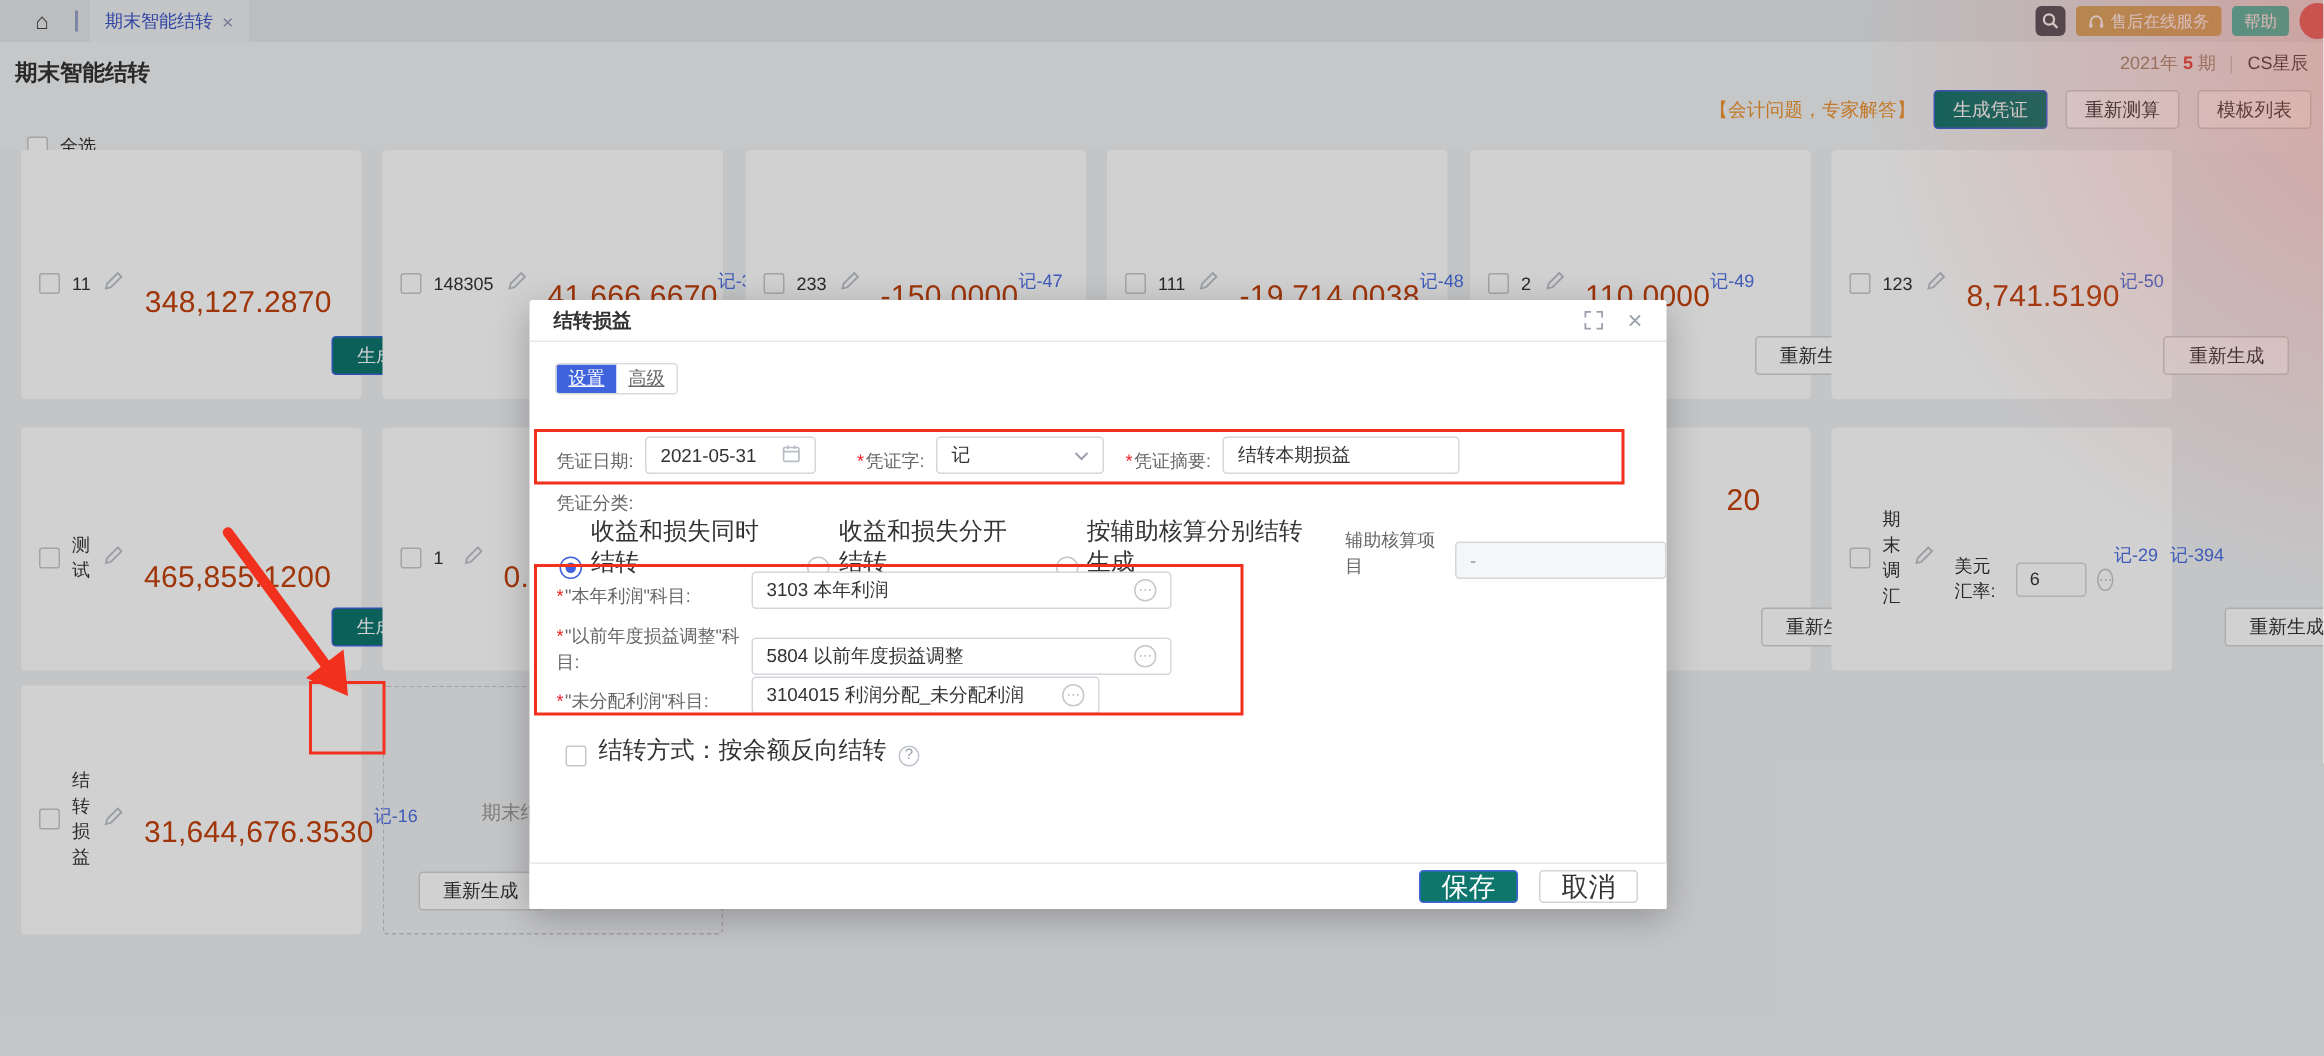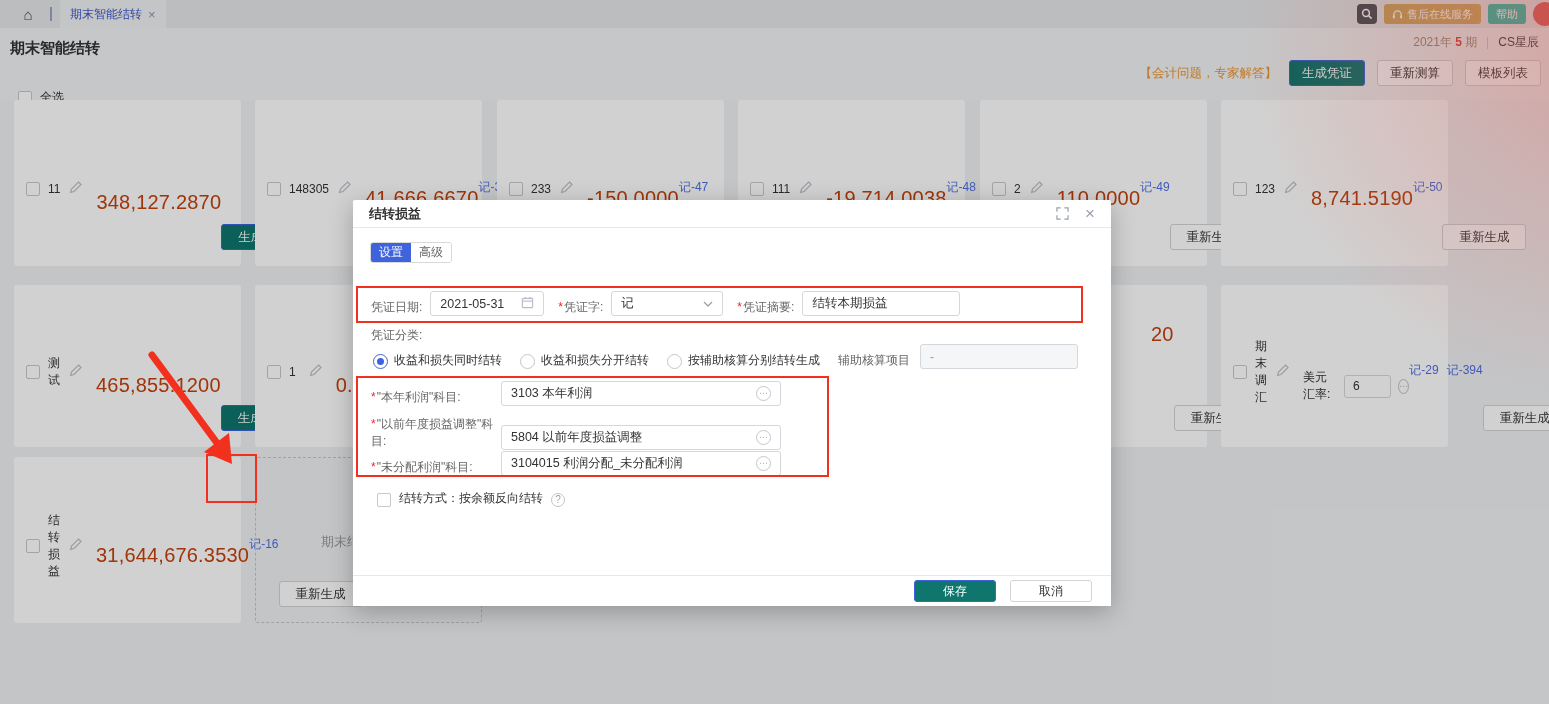--- a/index.html
+++ b/index.html
@@ -54,35 +54,35 @@
   .glow { position:absolute; left:1240px; top:-160px; width:560px; height:560px; z-index:11; pointer-events:none;
           background:radial-gradient(circle at 65% 35%, rgba(236,110,100,0.38) 0%, rgba(236,110,100,0.14) 45%, rgba(236,110,100,0) 70%); }
 
   
   .modal { position:absolute; left:353px; top:200px; width:758px; height:406px; background:#fff; border-radius:2px; z-index:20; box-shadow:0 6px 24px rgba(0,0,0,0.25); }
   .modal-header { height:28px; display:flex; align-items:center; padding:0 16px; border-bottom:1px solid #e8e8e8; }
   .modal-title { font-size:13px; color:#333; font-weight:bold; }
   .modal-hicons { margin-left:auto; display:flex; align-items:center; gap:16px; color:#9aa0ab; }
   .close-x { font-size:17px; line-height:1; color:#9aa0ab; }
   .tabs { position:absolute; left:17px; top:42px; display:flex; border:1px solid #d9d9d9; border-radius:3px; overflow:hidden; height:21px; }
-  .tabseg { padding:2px 8px; font-size:12px; color:#666; background:#fff; display:flex; align-items:center; }
+  .tabseg { padding:2px 8px; font-size:12px; color:#666; background:#fff; display:flex; align-items:center;text-decoration:underline; }
   .tabseg.active { background:#3e63dd; color:#fff; }
   .frow { position:absolute; display:flex; align-items:flex-end; }
   .flabel { font-size:12px; color:#666; }
   .star { color:#f5222d; margin-right:1px; }
   .inp { height:25px; border:1px solid #d4d7dc; border-radius:3px; background:#fff; display:flex; align-items:center; padding:0 9px; font-size:12.5px; color:#333; }
   .inp .ic-right { margin-left:auto; }
   .inp.disabled { background:#f5f6f7; color:#999; }
   .radio { width:15px; height:15px; border-radius:50%; border:1px solid #c6c6c6; background:#fff; flex:0 0 auto; }
   .radio.checked { border:1px solid #3e63dd; display:flex; align-items:center; justify-content:center; }
   .radio.checked::after { content:""; width:7px; height:7px; border-radius:50%; background:#3e63dd; }
-  .rlabel { font-size:12px; color:#333; margin-left:6px; }
+  .rlabel { font-size:16px; color:#333; margin-left:6px; }
   .qmark { width:14px; height:14px; border:1px solid #bfc4cc; border-radius:50%; color:#9aa0ab; font-size:10px; line-height:12px; text-align:center; display:inline-block; }
   .modal-footer { position:absolute; left:0; bottom:0; width:100%; height:31px; border-top:1px solid #e8e8e8; display:flex; align-items:center; justify-content:flex-end; gap:14px; padding-right:19px; background:#fff; }
-  .modal-footer .btn { height:22px; font-size:12px; padding:0 28px; }
+  .modal-footer .btn { height:22px; font-size:18px; padding:0 14px; }
 
   
   .anno { position:absolute; border:2px solid #f2301e; z-index:30; pointer-events:none; }
   .arrow-svg { position:absolute; z-index:30; pointer-events:none; }
 </style>
 </head>
 <body>
 
 <div class="page">
 
@@ -321,21 +321,21 @@
       <span class="flabel">凭证日期:</span>
       <span class="inp" style="width:114px">
         <span>2021-05-31</span>
         <span class="ic-right"><svg width="13" height="13" viewBox="0 0 14 14">
               <rect x="1.5" y="2.5" width="11" height="10" rx="1" fill="none" stroke="#b6bcc5" stroke-width="1.2"></rect>
               <line x1="1.5" y1="5.5" x2="12.5" y2="5.5" stroke="#b6bcc5" stroke-width="1.2"></line>
               <line x1="4.5" y1="1" x2="4.5" y2="3.5" stroke="#b6bcc5" stroke-width="1.2"></line>
               <line x1="9.5" y1="1" x2="9.5" y2="3.5" stroke="#b6bcc5" stroke-width="1.2"></line>
             </svg></span>
       </span>
-      <span class="flabel" style="margin-left:6px"><span class="star">*</span><span>凭证字:</span></span>
+      <span class="flabel" style="margin-left:19px"><span class="star">*</span><span>凭证字:</span></span>
       <span class="inp" style="width:112px">
         <span>记</span>
         <span class="ic-right"><svg width="10" height="7" viewBox="0 0 10 7">
               <path d="M1 1l4 4 4-4" fill="none" stroke="#9aa0ab" stroke-width="1.3"></path>
             </svg></span>
       </span>
       <span class="flabel" style="margin-left:6px"><span class="star">*</span><span>凭证摘要:</span></span>
       <span class="inp" style="width:158px">
         <span>结转本期损益</span>
       </span>
@@ -366,21 +366,21 @@
     </div>
     <div class="frow" style="left:18px;top:216px">
       <span class="flabel" style="width:130px"><span class="star">*</span><span>"以前年度损益调整"科目:</span></span>
       <span class="inp" style="width:280px">
         <span>5804 以前年度损益调整</span>
         <span class="ic-right circle-ic">⋯</span>
       </span>
     </div>
     <div class="frow" style="left:18px;top:251px">
       <span class="flabel" style="width:130px"><span class="star">*</span><span>"未分配利润"科目:</span></span>
-      <span class="inp" style="width:280px">
+      <span class="inp" style="width:232px">
         <span>3104015 利润分配_未分配利润</span>
         <span class="ic-right circle-ic">⋯</span>
       </span>
     </div>
 
     <div class="frow" style="left:24px;top:290px;gap:8px">
       <span class="cb"></span>
       <span class="rlabel" style="margin-left:0">结转方式：按余额反向结转</span>
       <span class="qmark">?</span>
     </div>

